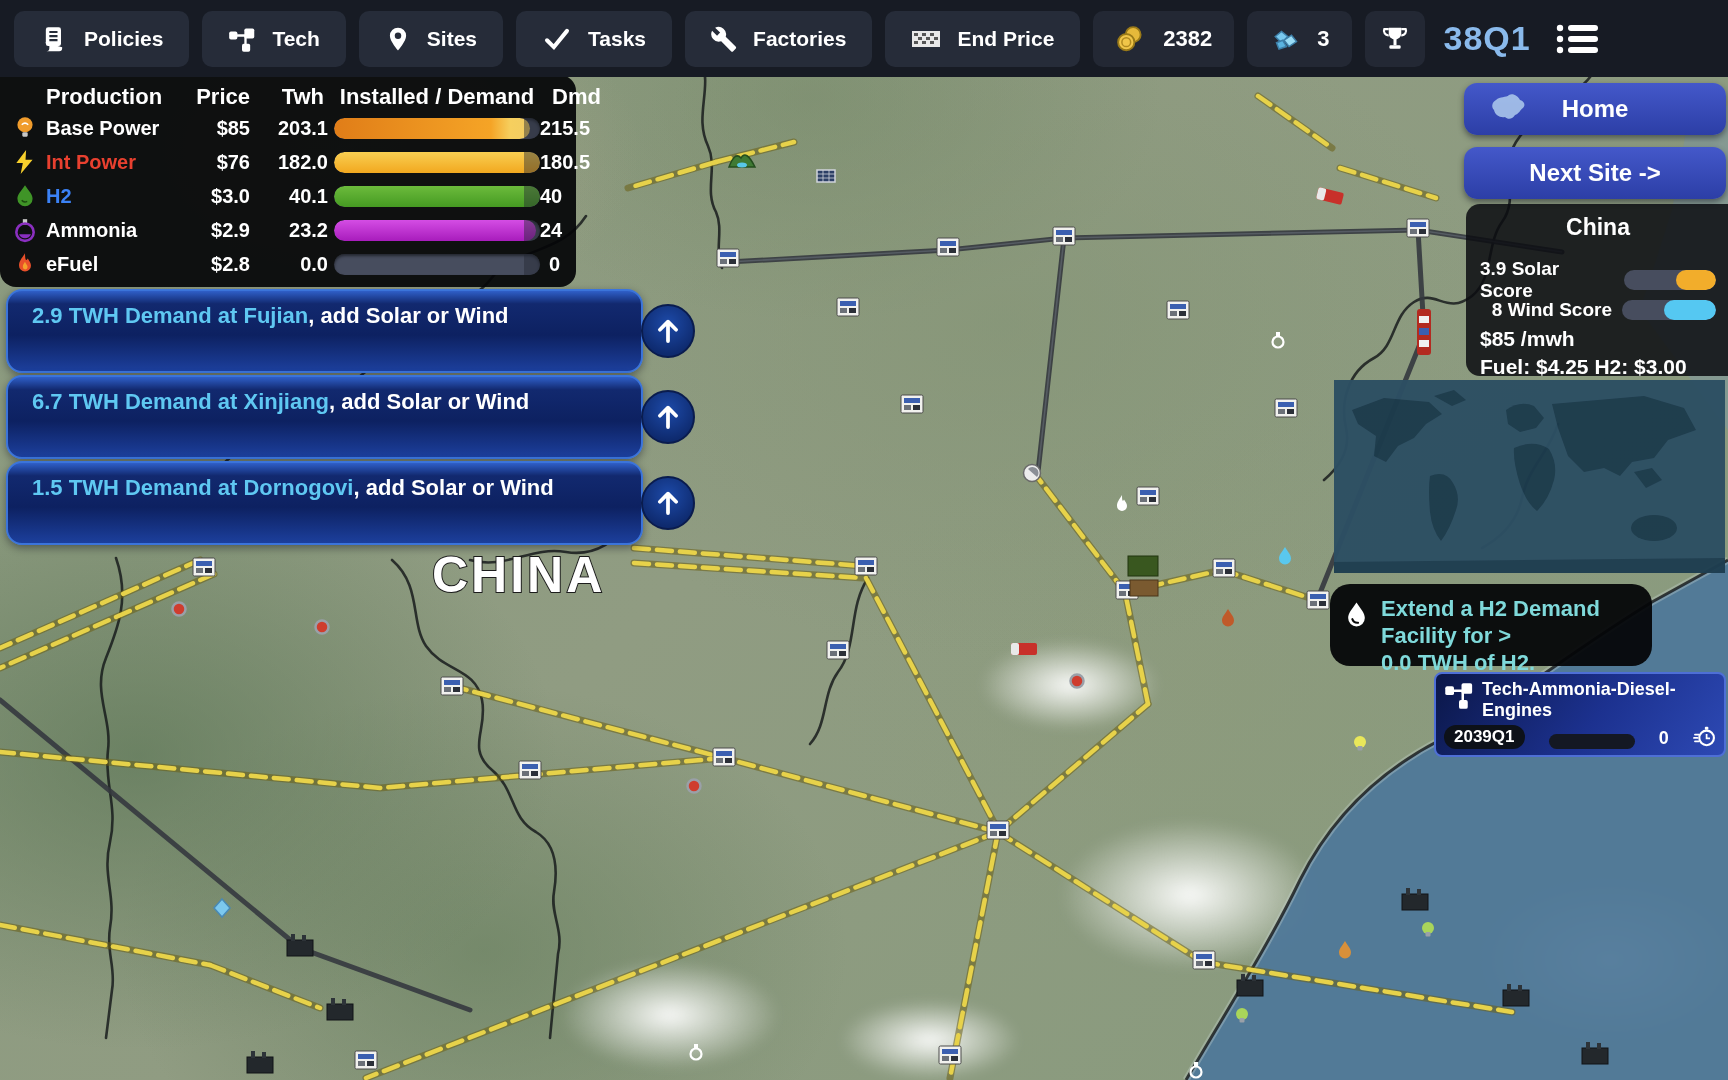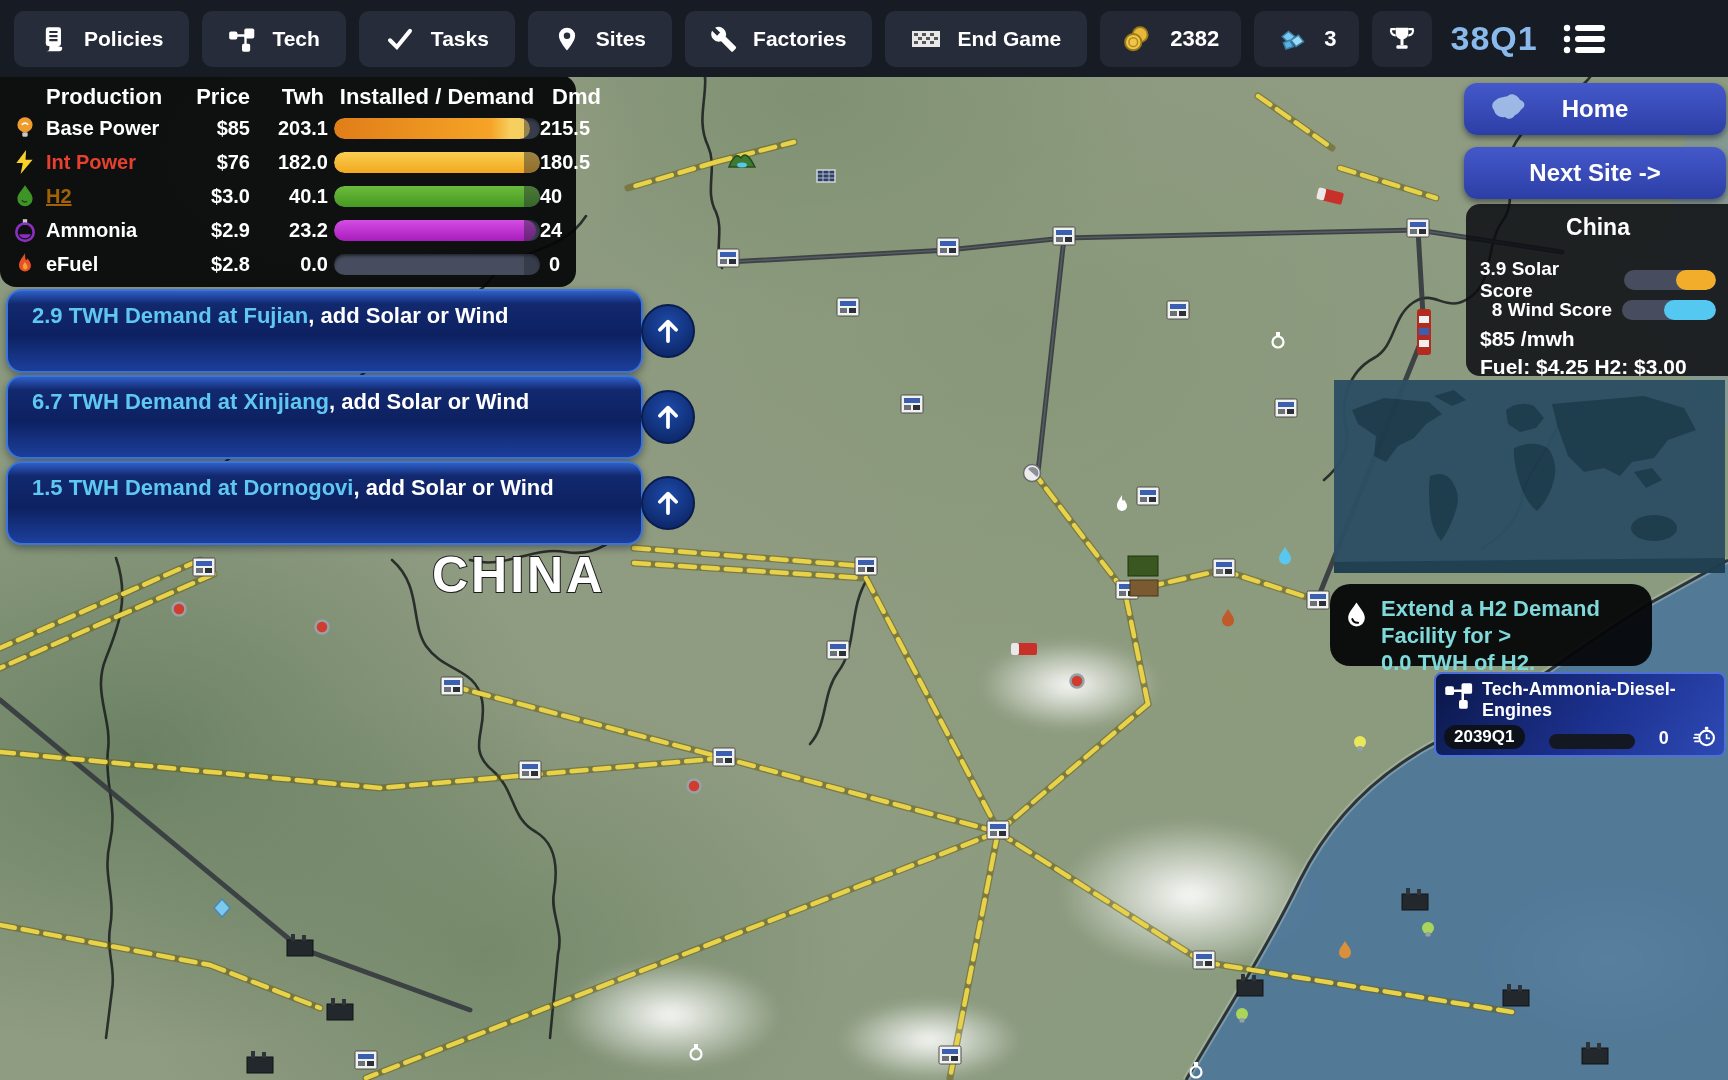--- a/index.html
+++ b/index.html
@@ -306,31 +306,31 @@
   <div class="navbtn">
     <svg width="28" height="28" viewBox="0 0 24 24">
       <path d="M7,9 H16 M15,10 V17" stroke="#fff" stroke-width="2" fill="none"></path>
       <rect x="1" y="5.5" width="7" height="7" rx="1.5" fill="#fff"></rect>
       <rect x="14" y="3" width="8.5" height="8.5" rx="1.5" fill="#fff"></rect>
       <rect x="12" y="16" width="7" height="7" rx="1.5" fill="#fff"></rect>
     </svg>
     <span>Tech</span>
   </div>
   <div class="navbtn">
-    <svg width="30" height="30" viewBox="0 0 24 24">
-      <path d="M4 13 l5.5 5.5 L20 5.5" stroke="#fff" stroke-width="3.2" fill="none" stroke-linecap="round"></path>
-    </svg>
-    <span>Tasks</span>
-  </div>
-  <div class="navbtn">
     <svg width="26" height="26" viewBox="0 0 24 24">
       <path d="M12 1.5 a7.5 7.5 0 0 1 7.5 7.5 c0 5.2 -7.5 13.5 -7.5 13.5 s-7.5 -8.3 -7.5 -13.5 a7.5 7.5 0 0 1 7.5 -7.5 z" fill="#fff"></path>
       <circle cx="12" cy="9" r="3" fill="#262c39"></circle>
     </svg>
     <span>Sites</span>
+  </div>
+  <div class="navbtn">
+    <svg width="30" height="30" viewBox="0 0 24 24">
+      <path d="M4 13 l5.5 5.5 L20 5.5" stroke="#fff" stroke-width="3.2" fill="none" stroke-linecap="round"></path>
+    </svg>
+    <span>Tasks</span>
   </div>
   <div class="navbtn">
     <svg width="26" height="26" viewBox="0 0 24 24">
       <path d="M22.7 19l-9.1-9.1a7 7 0 0 0-9.8-8.4l4.6 4.6-2.8 2.8L1 4.3a7 7 0 0 0 8.4 9.8l9.1 9.1a1.4 1.4 0 0 0 2 0l2.2-2.2a1.4 1.4 0 0 0 0-2z" fill="#fff"></path>
     </svg>
     <span>Factories</span>
   </div>
   <div class="navbtn">
     <svg width="30" height="24" viewBox="0 0 30 24">
       <rect x="1" y="4" width="28" height="16" fill="#e8e8e8"></rect>
@@ -339,21 +339,21 @@
           <rect x="11" y="6" width="4" height="3"></rect>
           <rect x="19" y="6" width="4" height="3"></rect>
         <rect x="7" y="10" width="4" height="3"></rect>
           <rect x="15" y="10" width="4" height="3"></rect>
           <rect x="23" y="10" width="4" height="3"></rect>
         <rect x="3" y="14" width="4" height="3"></rect>
           <rect x="11" y="14" width="4" height="3"></rect>
           <rect x="19" y="14" width="4" height="3"></rect>
       </g>
     </svg>
-    <span>End Game</span>
+    <span>End Price</span>
   </div>
   <div class="chip">
     <svg width="30" height="30" viewBox="0 0 24 24">
       <circle cx="14.5" cy="8.5" r="6" fill="#e6b93a" stroke="#9a7a18" stroke-width="1.5"></circle>
       <circle cx="9" cy="14.5" r="6.5" fill="#f0c649" stroke="#9a7a18" stroke-width="1.5"></circle>
       <circle cx="9" cy="14.5" r="3.5" fill="none" stroke="#b08a20" stroke-width="1.2"></circle>
     </svg>
     <span>2382</span>
   </div>
   <div class="chip">
@@ -422,21 +422,21 @@
         <span class="bar-cap"></span>
       </span>
     <span class="pnum">180.5</span>
   </div>
 
   <div class="prow">
     <svg class="picon" viewBox="0 0 24 24">
         <path d="M12,2 C16,8 19,10.5 19,14.5 A7,7 0 0 1 5,14.5 C5,10.5 8,8 12,2 Z" fill="#3f9427"></path>
         <path d="M9 16 q2 2.5 5 1" stroke="#1c4a10" stroke-width="1.4" fill="none"></path>
       </svg>
-    <span class="pname" style="color: #a16207; text-decoration: underline;">H2</span>
+    <span class="pname" style="color: #3b82f6;">H2</span>
     <span class="pnum">$3.0</span>
     <span class="pnum">40.1</span>
     <span class="bar-track">
         <span class="bar-fill" style="width: 100%; background: linear-gradient(rgb(108, 187, 60), rgb(69, 154, 34));"></span>
         <span class="bar-cap"></span>
       </span>
     <span class="pnum">40</span>
   </div>
 
   <div class="prow">

